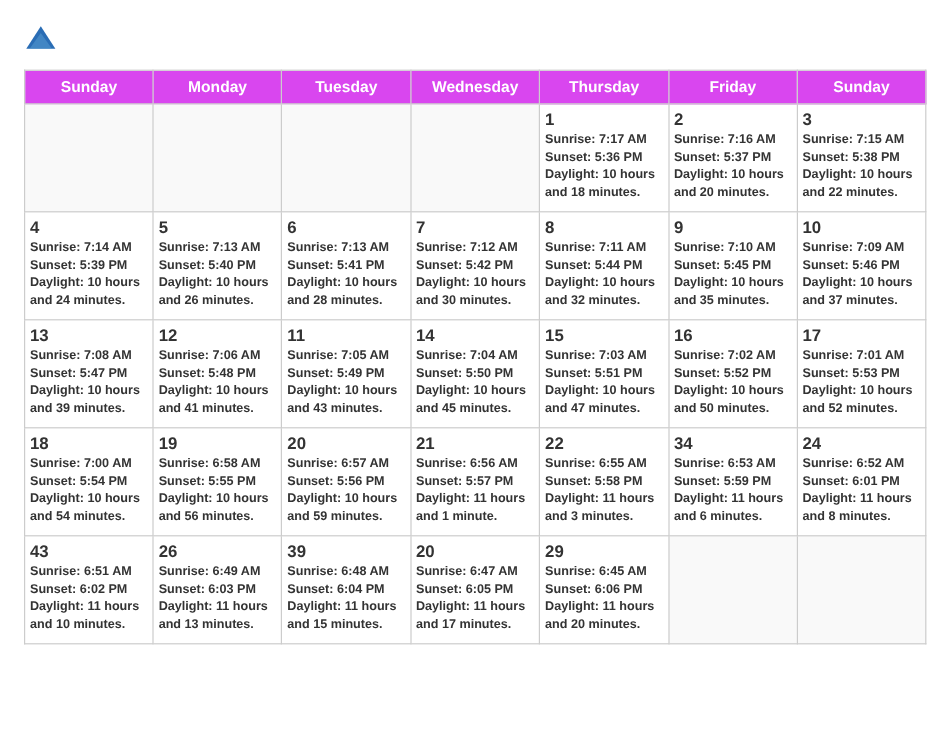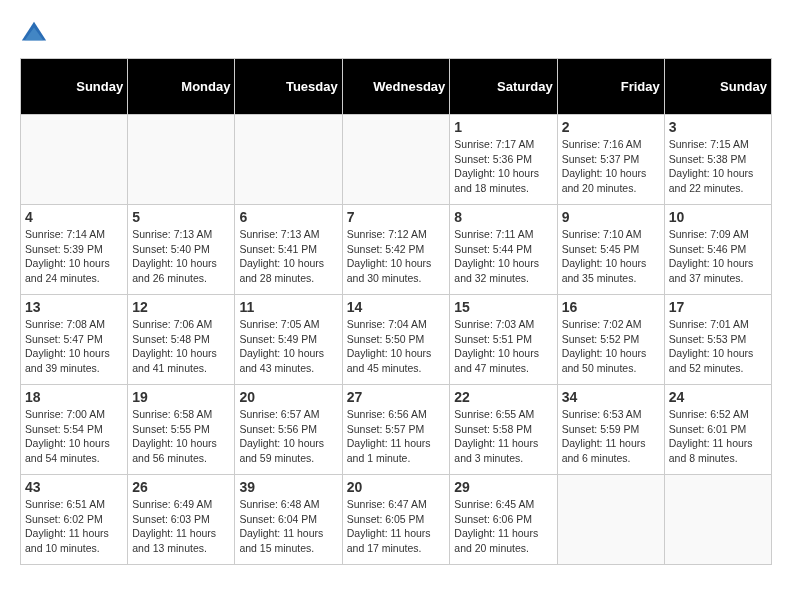--- a/index.html
+++ b/index.html
@@ -46,24 +46,24 @@
     .location {
       font-size: 16px;
       color: #555;
     }
     .calendar {
       width: 100%;
       border-collapse: collapse;
       font-size: 11px;
     }
     .calendar th {
-      background-color: #000000;
+      background-color: #d946ef;
       color: #fff;
-      padding: 20px 4px;
-      text-align: right;
+      padding: 6px 4px;
+      text-align: center;
       border: 1px solid #ccc;
       font-size: 13px;
     }
     .calendar td {
       border: 1px solid #ccc;
       vertical-align: top;
       padding: 4px;
       width: 108px;
       min-height: 80px;
       height: 90px;
@@ -71,20 +71,21 @@
     .day-number {
       font-size: 14px;
       font-weight: bold;
       color: #333;
       margin-bottom: 2px;
     }
     .day-info {
       font-size: 10.5px;
       color: #333;
       line-height: 1.4;
+      font-weight: bold;
     }
     .empty-cell {
       background: #f9f9f9;
     }
   </style>
 </head>
 <body>
 
 <div class="header">
   <div class="logo">
@@ -103,21 +104,21 @@
   </div>
 </div>
 
 <table class="calendar">
   <thead>
     <tr>
     <th>Sunday</th>
         <th>Monday</th>
         <th>Tuesday</th>
         <th>Wednesday</th>
-        <th>Saturday</th>
+        <th>Thursday</th>
         <th>Friday</th>
         <th>Sunday</th>
       </tr>
   </thead>
   <tbody id="calendar-body">
   <tr>
         <td class="empty-cell"></td>
         <td class="empty-cell"></td>
         <td class="empty-cell"></td>
         <td class="empty-cell"></td>
@@ -201,21 +202,21 @@
         </td>
         <td>
           <div class="day-number">19</div>
           <div class="day-info">Sunrise: 6:58 AM<br>Sunset: 5:55 PM<br>Daylight: 10 hours and 56 minutes.</div>
         </td>
         <td>
           <div class="day-number">20</div>
           <div class="day-info">Sunrise: 6:57 AM<br>Sunset: 5:56 PM<br>Daylight: 10 hours and 59 minutes.</div>
         </td>
         <td>
-          <div class="day-number">27</div>
+          <div class="day-number">21</div>
           <div class="day-info">Sunrise: 6:56 AM<br>Sunset: 5:57 PM<br>Daylight: 11 hours and 1 minute.</div>
         </td>
         <td>
           <div class="day-number">22</div>
           <div class="day-info">Sunrise: 6:55 AM<br>Sunset: 5:58 PM<br>Daylight: 11 hours and 3 minutes.</div>
         </td>
         <td>
           <div class="day-number">34</div>
           <div class="day-info">Sunrise: 6:53 AM<br>Sunset: 5:59 PM<br>Daylight: 11 hours and 6 minutes.</div>
         </td>

